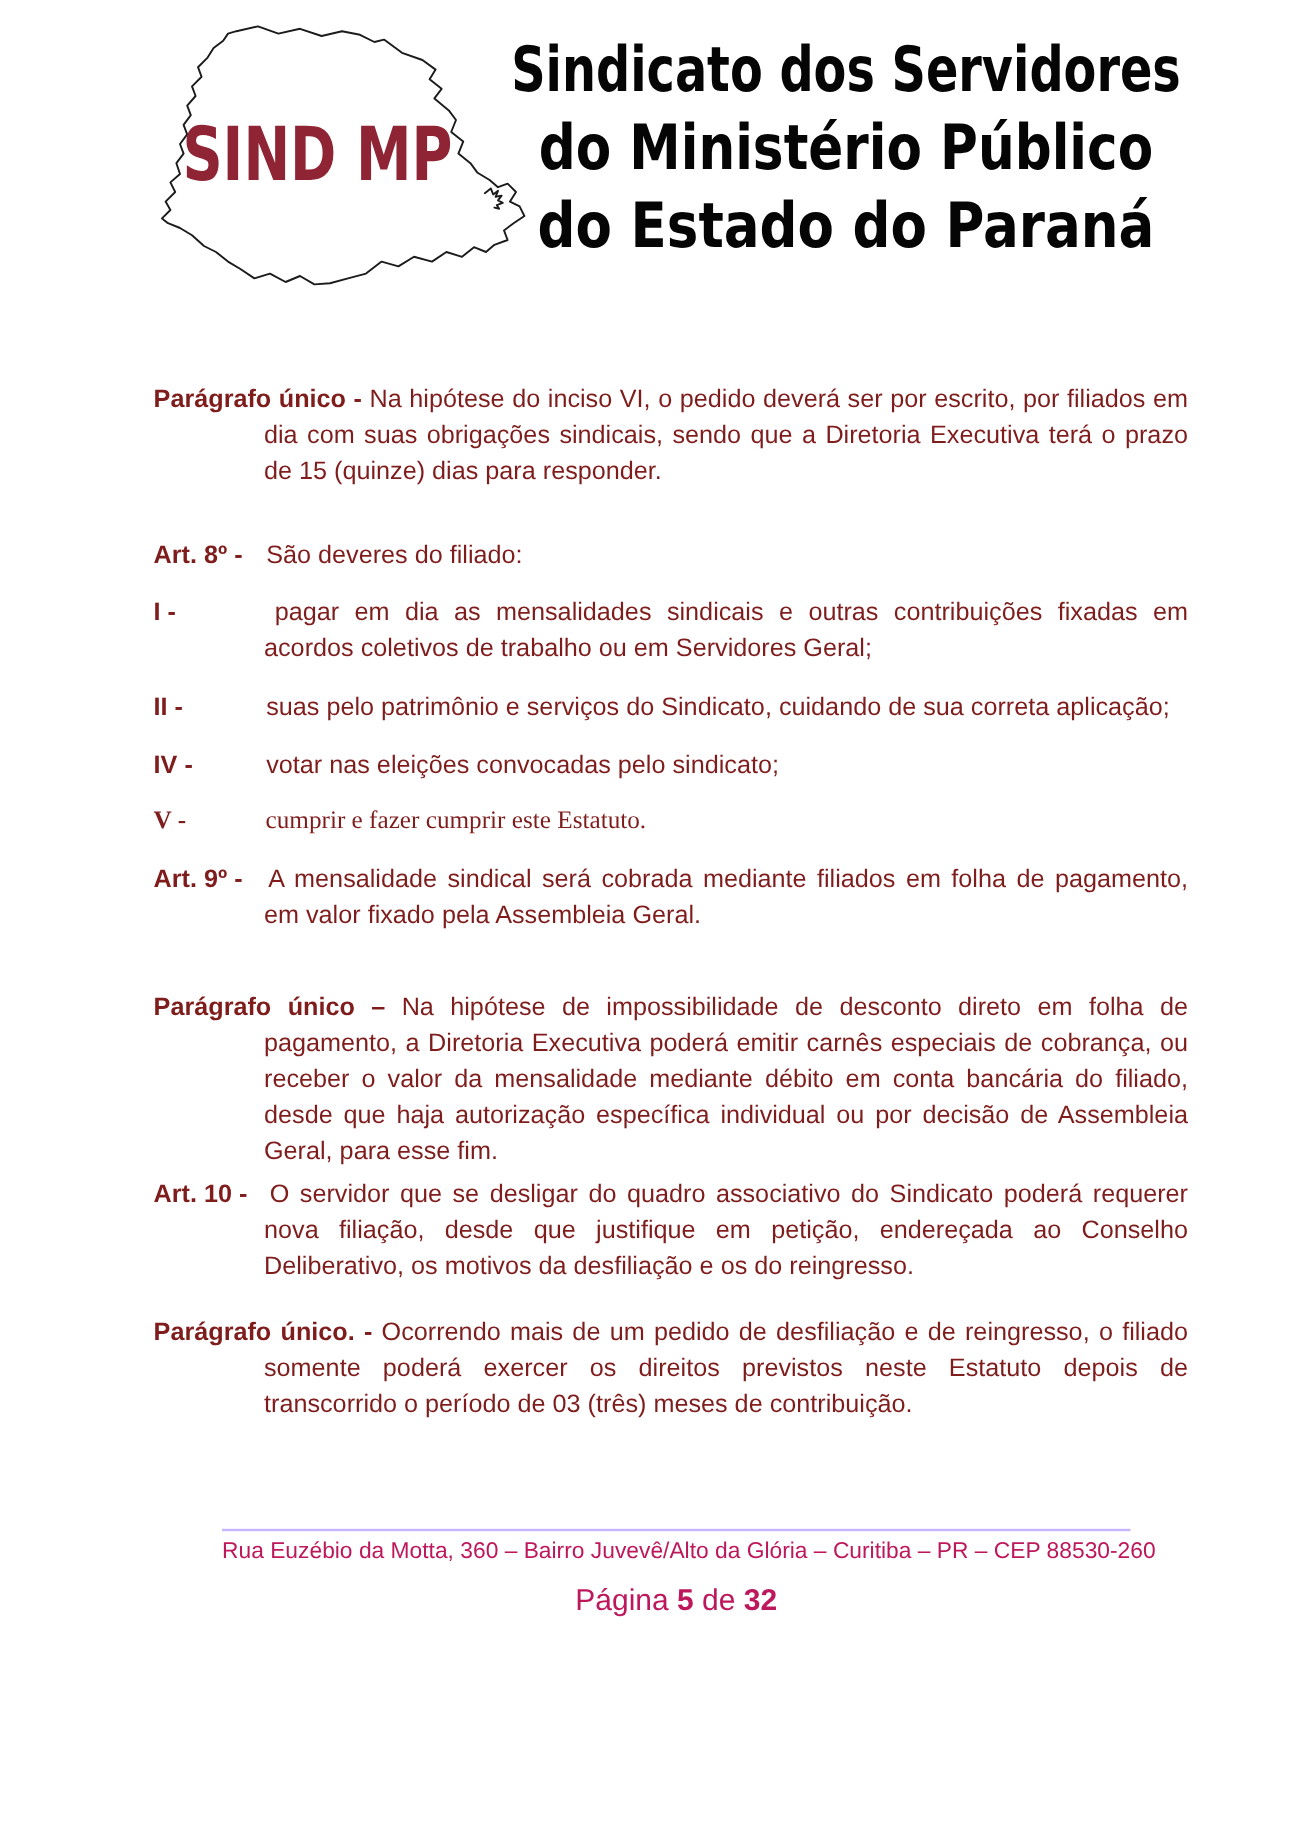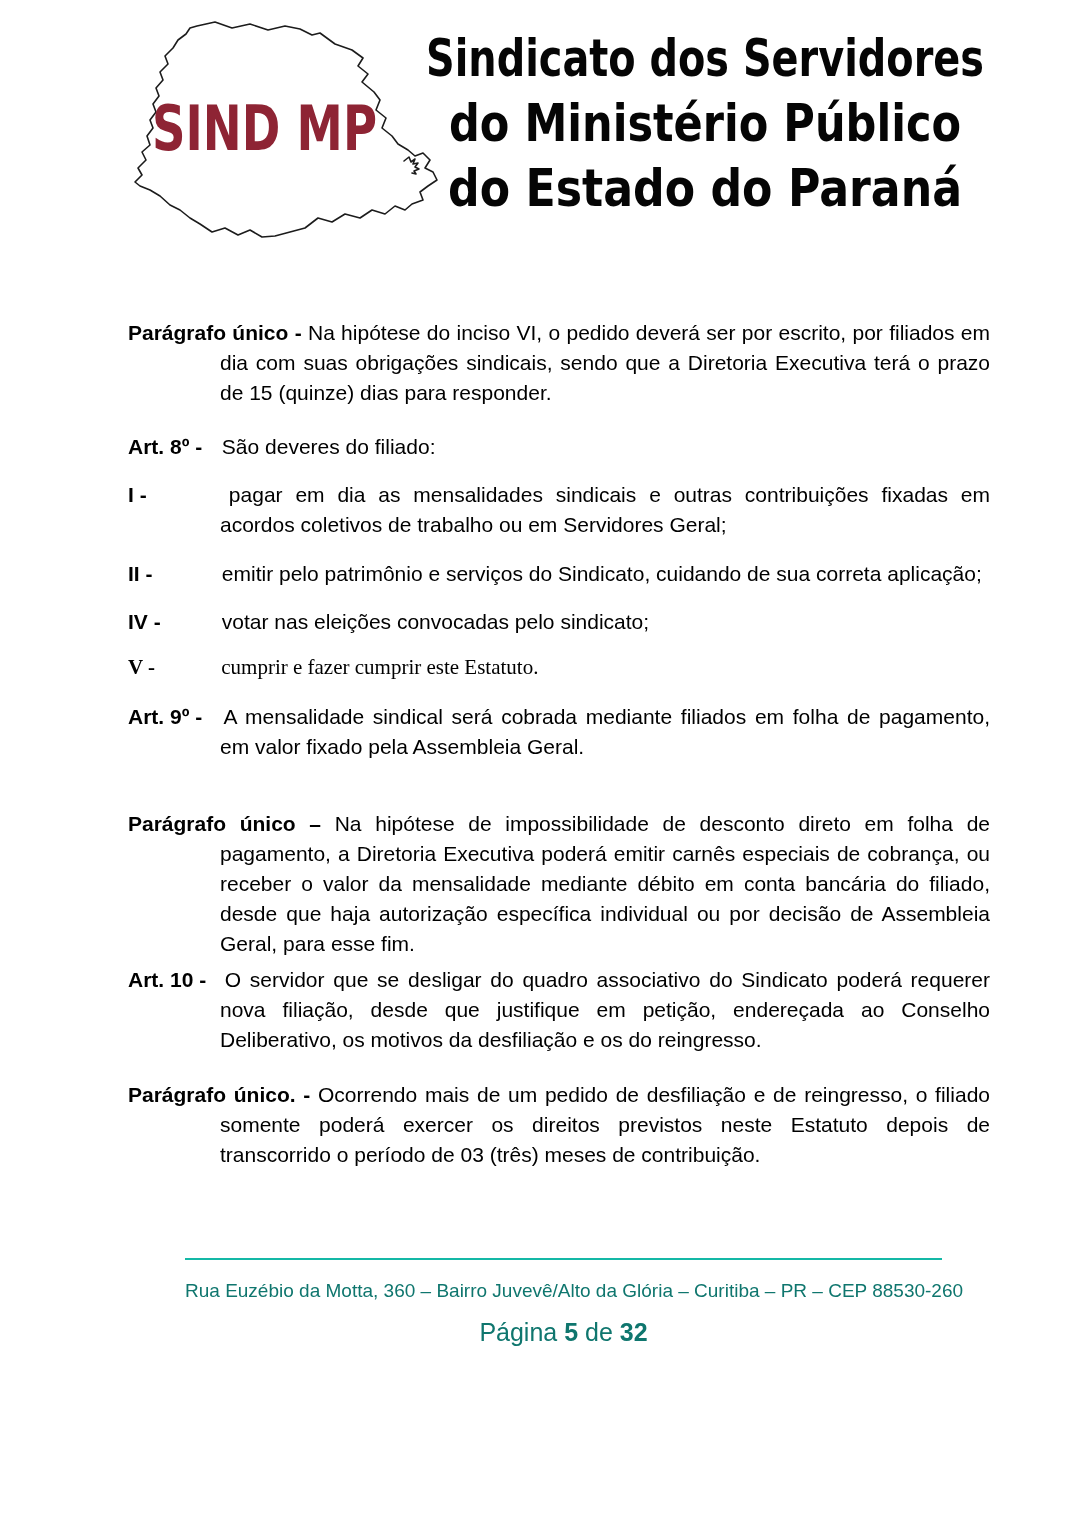--- a/index.html
+++ b/index.html
@@ -21,45 +21,45 @@
   .title-line { font-family: "DejaVu Sans", sans-serif; font-weight: bold; font-size: 52px; fill: #050505; }
   
   .content { padding: 68px 90px 0 128px; }
   .para {
     margin: 0;
     font-size: 21px;
     line-height: 30px;
     text-align: justify;
     padding-left: 92px;
     text-indent: -92px;
-    color: #000000;
+    color: #7f1d1d;
   }
   .para .lbl { font-weight: bold; }
   .para .lbl.fixed { display: inline-block; width: 88px; text-indent: 0; }
   #paragraphs .para { margin-top: 18px; }
   #paragraphs .para:nth-child(1) { margin-top: 0; }
-  #paragraphs .para:nth-child(2) { margin-top: 24px; }
+  #paragraphs .para:nth-child(2) { margin-top: 40px; }
   #paragraphs .para:nth-child(3) { margin-top: 18px; }
   #paragraphs .para:nth-child(4) { margin-top: 19px; }
   #paragraphs .para:nth-child(5) { margin-top: 18px; }
   #paragraphs .para:nth-child(6) { margin-top: 15px; font-family: Liberation Serif, serif; }
   #paragraphs .para:nth-child(7) { margin-top: 20px; }
   #paragraphs .para:nth-child(8) { margin-top: 47px; }
   #paragraphs .para:nth-child(9) { margin-top: 6px; }
   #paragraphs .para:nth-child(10) { margin-top: 25px; }
   #paragraphs .para:nth-child(11) { margin-top: 12px; }
   
   .footer {
     margin: 88px 0 0 185px;
     width: 757px;
-    border-top: 2px solid #14b8a6;
-    padding-top: 16px;
+    border-top: 2px solid #c4b5fd;
+    padding-top: 2px;
     text-align: center;
     font-size: 19px;
-    color: #0f766e;
+    color: #be185d;
   }
   .footer .address, .footer .contact { line-height: 29px; white-space: nowrap; }
   .pagenum { margin-top: 13px; font-size: 25px; }
   .pagenum b { font-weight: bold; }
 </style>
 </head>
 <body>
 
 <div class="page">
 
@@ -87,21 +87,21 @@
   </header>
 
   <main class="content">
     <div id="paragraphs">
   <p class="para"><b class="lbl">Parágrafo único -</b> <span class="txt">Na hipótese do inciso VI, o pedido deverá ser por escrito, por filiados em dia com suas obrigações sindicais, sendo que a Diretoria Executiva terá o prazo de 15 (quinze) dias para responder.</span></p>
 
   <p class="para"><b class="lbl fixed">Art. 8º -</b> <span class="txt">São deveres do filiado:</span></p>
 
   <p class="para"><b class="lbl fixed">I -</b> <span class="txt">pagar em dia as mensalidades sindicais e outras contribuições fixadas em acordos coletivos de trabalho ou em Servidores Geral;</span></p>
 
-  <p class="para"><b class="lbl fixed">II -</b> <span class="txt">emitir pelo patrimônio e serviços do Sindicato, cuidando de sua correta aplicação;</span></p>
+  <p class="para"><b class="lbl fixed">II -</b> <span class="txt">suas pelo patrimônio e serviços do Sindicato, cuidando de sua correta aplicação;</span></p>
 
 
   <p class="para"><b class="lbl fixed">IV -</b> <span class="txt">votar nas eleições convocadas pelo sindicato;</span></p>
 
   <p class="para"><b class="lbl fixed">V -</b> <span class="txt">cumprir e fazer cumprir este Estatuto.</span></p>
 
   <p class="para"><b class="lbl fixed">Art. 9º -</b> <span class="txt">A mensalidade sindical será cobrada mediante filiados em folha de pagamento, em valor fixado pela Assembleia Geral.</span></p>
 
   <p class="para"><b class="lbl">Parágrafo único –</b> <span class="txt">Na hipótese de impossibilidade de desconto direto em folha de pagamento, a Diretoria Executiva poderá emitir carnês especiais de cobrança, ou receber o valor da mensalidade mediante débito em conta bancária do filiado, desde que haja autorização específica individual ou por decisão de Assembleia Geral, para esse fim.</span></p>
 

